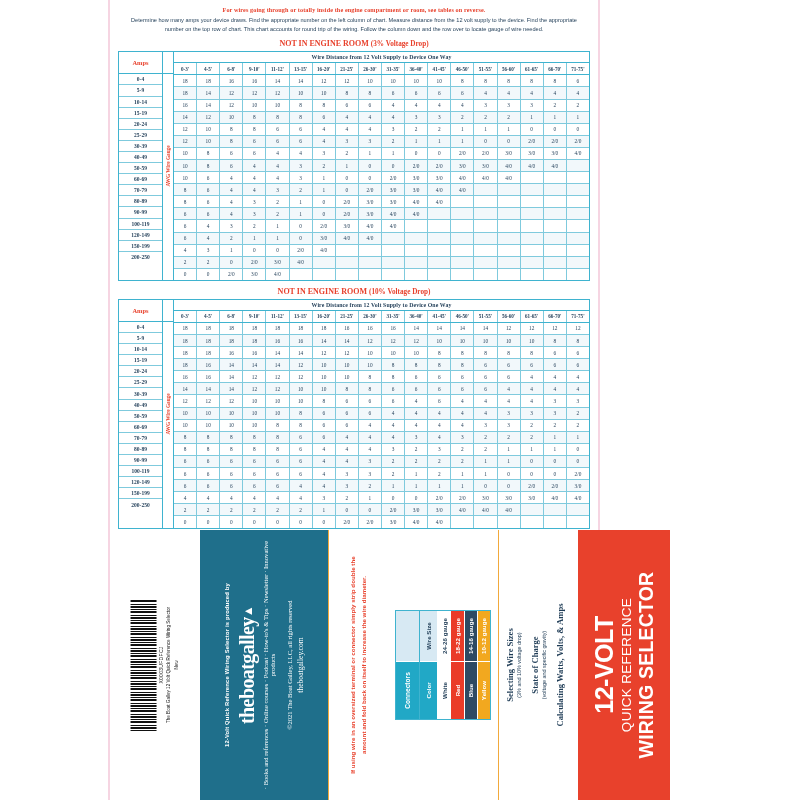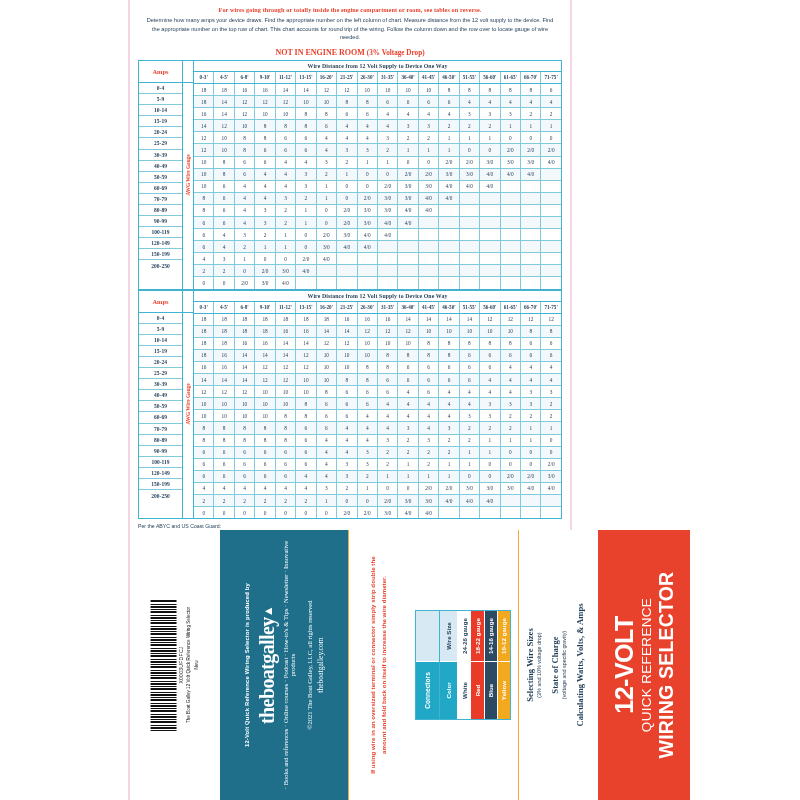--- a/index.html
+++ b/index.html
@@ -4,21 +4,21 @@
 <style>
   html,body{margin:0;padding:0;}
   body{
     width:800px;height:800px;
     background:#ffffff;
     font-family:"Liberation Sans", sans-serif;
     overflow:hidden;
     position:relative;
   }
   .page{
-    position:absolute;left:128px;top:0;width:444px;height:800px;
+    position:absolute;left:108px;top:0;width:492px;height:800px;
     background:#ffffff;
     border-left:2px solid #f6d5e2;
     border-right:2px solid #f6d5e2;
     box-sizing:border-box;
   }
   
   .intro-wrap{padding:6px 8px 0 8px;}
   .intro-head{
     text-align:center;color:#e8412c;font-weight:bold;font-size:6.2px;
     font-family:"Liberation Serif", serif;letter-spacing:.1px;
@@ -627,20 +627,24 @@
             <div></div>
             <div></div>
             <div></div>
             <div></div>
             <div></div>
           </div>
         </div>
     </div>
   </div>
 
+  <div class="chart-title">
+    <span>NOT IN ENGINE ROOM</span>
+    <span class="sub">(10% Voltage Drop)</span>
+  </div>
   <div class="tbl-outer">
     <div class="amps-col">
       <div class="amps-label">Amps</div>
       <div id="amps1">
           <div class="arow">0-4</div>
           <div class="arow">5-9</div>
           <div class="arow">10-14</div>
           <div class="arow">15-19</div>
           <div class="arow">20-24</div>
           <div class="arow">25-29</div>

